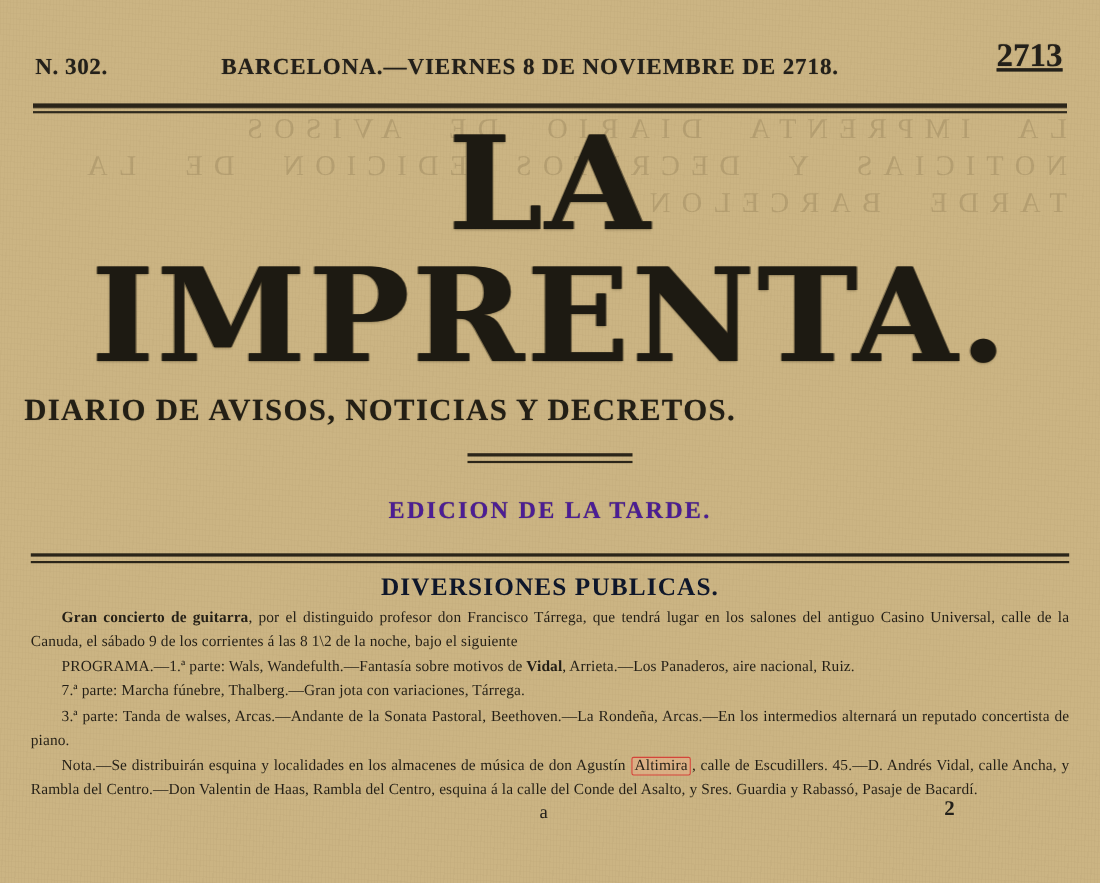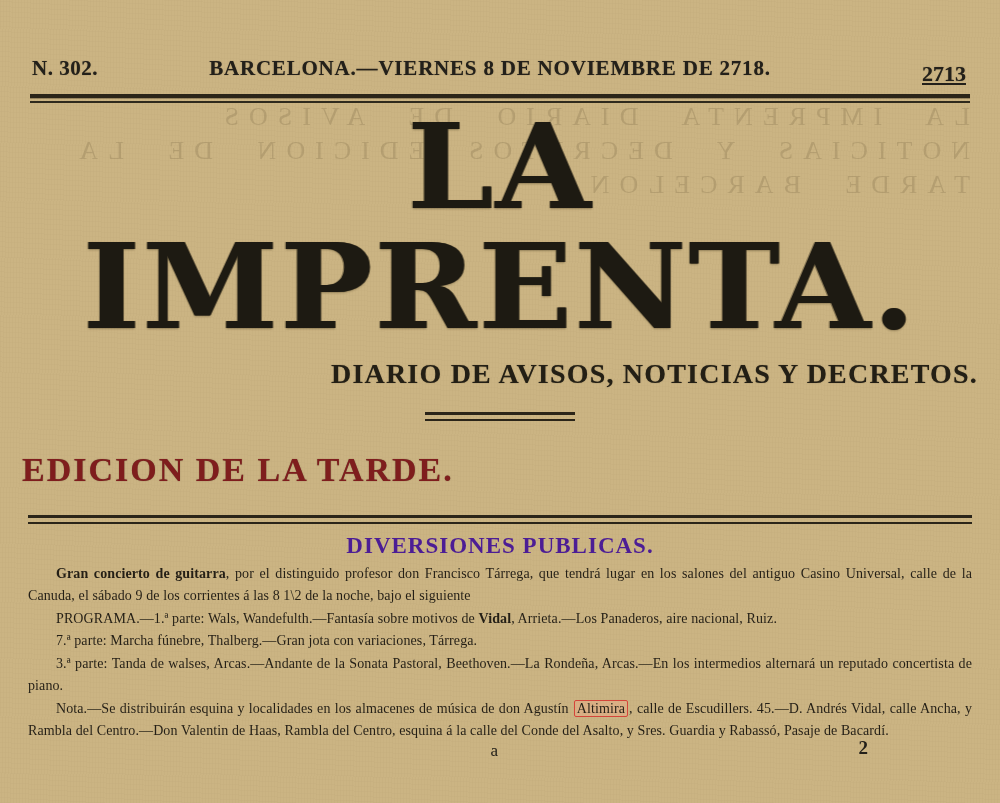--- a/index.html
+++ b/index.html
@@ -56,21 +56,21 @@
     position: relative;
     z-index: 3;
     color: #23201a;
     padding: 0 22px;
     box-sizing: border-box;
   }
 
   
   .topline {
     display: flex;
-    align-items: center;
+    align-items: flex-start;
     justify-content: space-between;
     padding-top: 48px;
     height: 40px;
     font-family: Liberation Serif, serif;
   }
   .issue-no {
     font-size: 21px;
     font-weight: bold;
     letter-spacing: .5px;
     text-shadow: 0 0 1px rgba(40,34,22,.5);
@@ -79,30 +79,29 @@
   .place-date {
     font-size: 21px;
     font-weight: bold;
     letter-spacing: .8px;
     text-align: center;
     flex: 1;
     text-shadow: 0 0 1px rgba(40,34,22,.5);
     margin-left: -40px;
   }
   .page-no {
-    font-size: 22px;
+    font-size: 30px;
     font-weight: bold;
     letter-spacing: 0;
     text-decoration: underline;
     text-underline-offset: 2px;
     padding-right: 12px;
     position: relative;
     top: -14px;
     text-shadow: 0 0 1px rgba(40,34,22,.5);
-    margin-top: 40px;
   }
 
   .rule-thick {
     height: 4px;
     background: #2b2519;
     margin: 6px 8px 0 8px;
     box-shadow: 0 1px 0 rgba(60,50,30,.35);
   }
   .rule-thin {
     height: 2px;
@@ -120,63 +119,63 @@
     letter-spacing: 2px;
     margin: 4px 0 0 0;
     color: #1d1a12;
     text-shadow:
       1px 0 0 rgba(30,26,16,.55),
       -1px 0 0 rgba(30,26,16,.35),
       0 1px 2px rgba(80,66,38,.45);
     transform: scaleX(1.04);
   }
   .subtitle {
-    text-align: right;
+    text-align: left;
     font-size: 28px;
     font-weight: bold;
     letter-spacing: 1.2px;
     margin-top: 10px;
     color: #231f15;
     text-shadow: 0 0 1px rgba(40,34,22,.5);
   }
   .divider-short {
     width: 150px;
     height: 3px;
     background: #2b2519;
     margin: 22px auto 0 auto;
   }
   .divider-short.second {
     margin-top: 4px;
     height: 2px;
     width: 150px;
   }
   .edition {
-    text-align: left;
-    font-size: 34px;
+    text-align: center;
+    font-size: 22px;
     font-weight: bold;
     letter-spacing: 2px;
     margin-top: 30px;
-    color: #7f1d1d;
+    color: #4c1d95;
     text-shadow: 0 0 1px rgba(40,34,22,.55);
   }
 
   .rule-pair {
     margin-top: 26px;
   }
   .rule-pair .a { height: 3px; background:#2b2519; margin: 0 6px; }
   .rule-pair .b { height: 2px; background:#2b2519; margin: 4px 6px 0 6px; }
 
   
   .section-head {
     text-align: center;
     font-size: 23px;
     font-weight: bold;
     letter-spacing: 1px;
     margin-top: 9px;
-    color: #4c1d95;
+    color: #0f172a;
   }
   .body-col {
     margin-top: 4px;
     font-size: 14px;
     line-height: 22.5px;
     text-align: justify;
     color: #241f16;
     padding: 0 6px;
     letter-spacing: .1px;
   }

